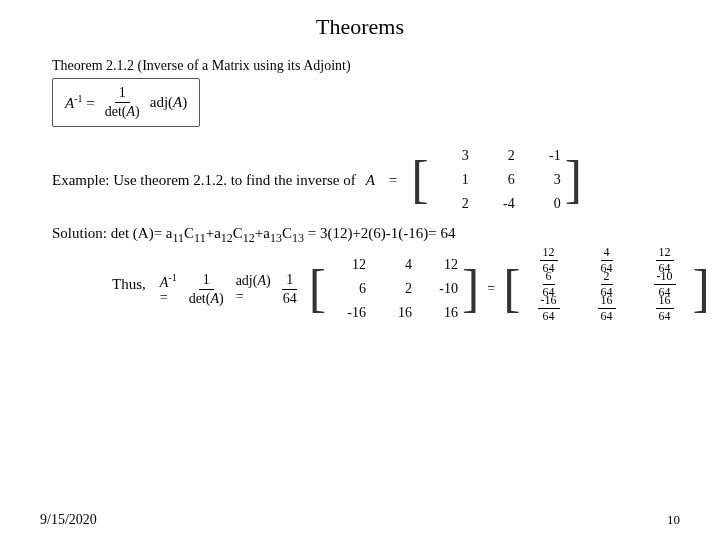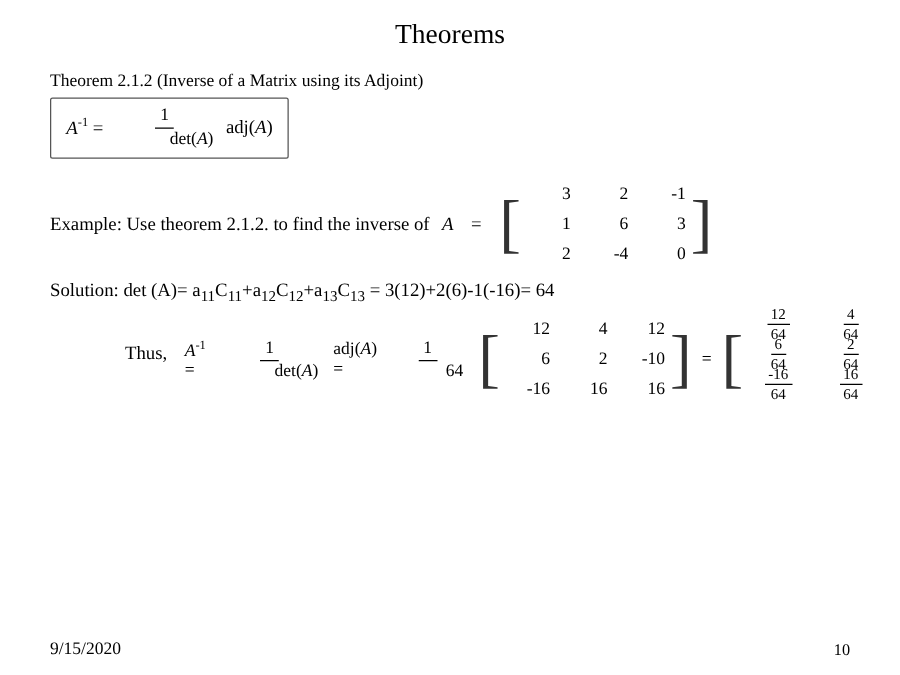--- a/index.html
+++ b/index.html
@@ -14,21 +14,21 @@
 
     .page-title {
       text-align: center;
       font-size: 22px;
       font-weight: normal;
       padding-top: 14px;
       padding-bottom: 10px;
     }
 
     .content {
-      padding: 0 40px;
+      padding: 0 52px;
     }
 
     .theorem-header {
       font-size: 14px;
       margin-bottom: 4px;
       margin-top: 8px;
     }
 
     .theorem-body {
       font-size: 20px;
@@ -62,21 +62,20 @@
       font-size: 14px;
     }
     .frac .num {
       border-bottom: 1px solid #000;
       padding: 0 4px 1px 4px;
       font-size: 14px;
     }
     .frac .den {
       padding: 1px 4px 0 4px;
       font-size: 14px;
-      margin-left: 43px;
     }
 
     .example-row {
       display: flex;
       align-items: center;
       margin-top: 16px;
       margin-bottom: 8px;
       gap: 10px;
       font-size: 15px;
     }

